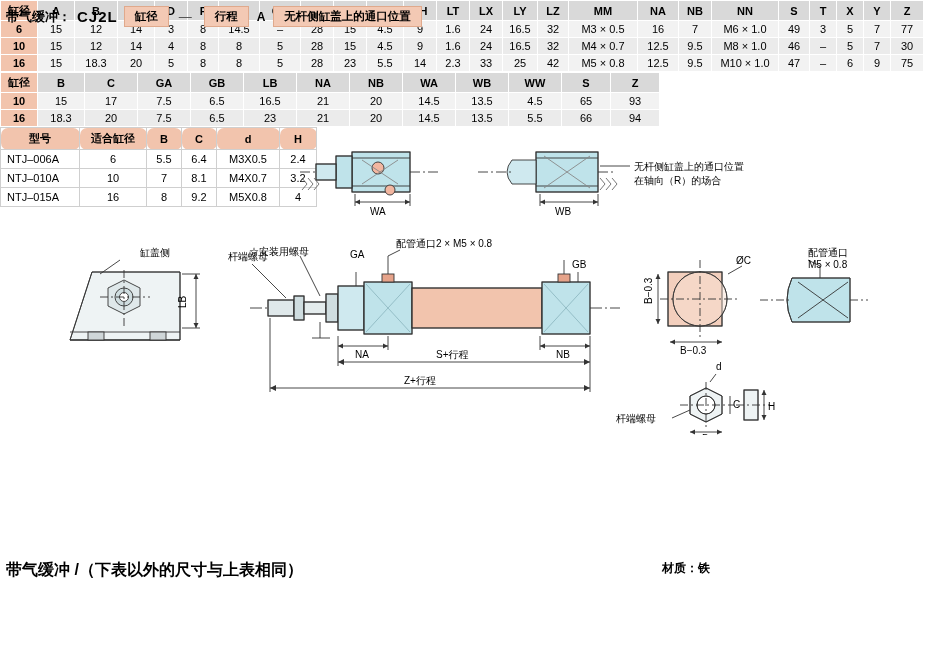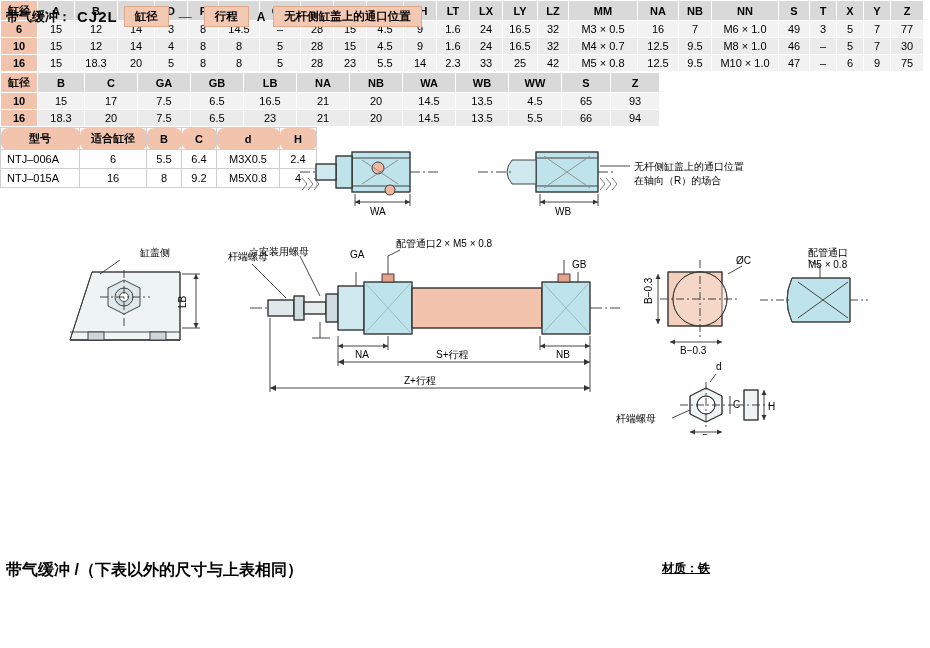--- a/index.html
+++ b/index.html
@@ -33,21 +33,21 @@
     font-family:"Liberation Sans",sans-serif;
   }
   .hdr-pink{background:#f2c4ad;font-weight:bold;}
   .hdr-gray{background:#d9d9d9;font-weight:bold;}
   .cell{background:#f2f2f2;}
   .cellalt{background:#ebebeb;}
 
   #table1{top:440px;left:6px;}
   #sub-title{top:560px;left:6px;font-size:16px;font-weight:bold;}
   #table2{top:580px;left:6px;}
-  #mat-title{top:560px;left:662px;font-size:12px;font-weight:bold;text-decoration:underline;}
+  #mat-title{top:560px;left:662px;font-size:12px;font-weight:bold;}
   #table3{top:580px;left:662px;}
 
   .tbl3 td{border:1px solid #cfcfcf;font-size:11px;padding:3px 4px;background:#fff;}
   .tbl3 .h{background:#f2c4ad;font-weight:bold;text-align:center;border-radius:7px;}
   .tbl3 .l{text-align:left;padding-left:6px;}
 </style>
 </head>
 <body>
 
 <div class="abs" id="header">
@@ -462,20 +462,28 @@
   <tbody>
     <tr>
       <td class="l">NTJ–006A</td>
       <td>6</td>
       <td>5.5</td>
       <td>6.4</td>
       <td>M3X0.5</td>
       <td>2.4</td>
     </tr>
     <tr>
+      <td class="l">NTJ–010A</td>
+      <td>10</td>
+      <td>7</td>
+      <td>8.1</td>
+      <td>M4X0.7</td>
+      <td>3.2</td>
+    </tr>
+    <tr>
       <td class="l">NTJ–015A</td>
       <td>16</td>
       <td>8</td>
       <td>9.2</td>
       <td>M5X0.8</td>
       <td>4</td>
     </tr>
   </tbody>
 </table>
 

